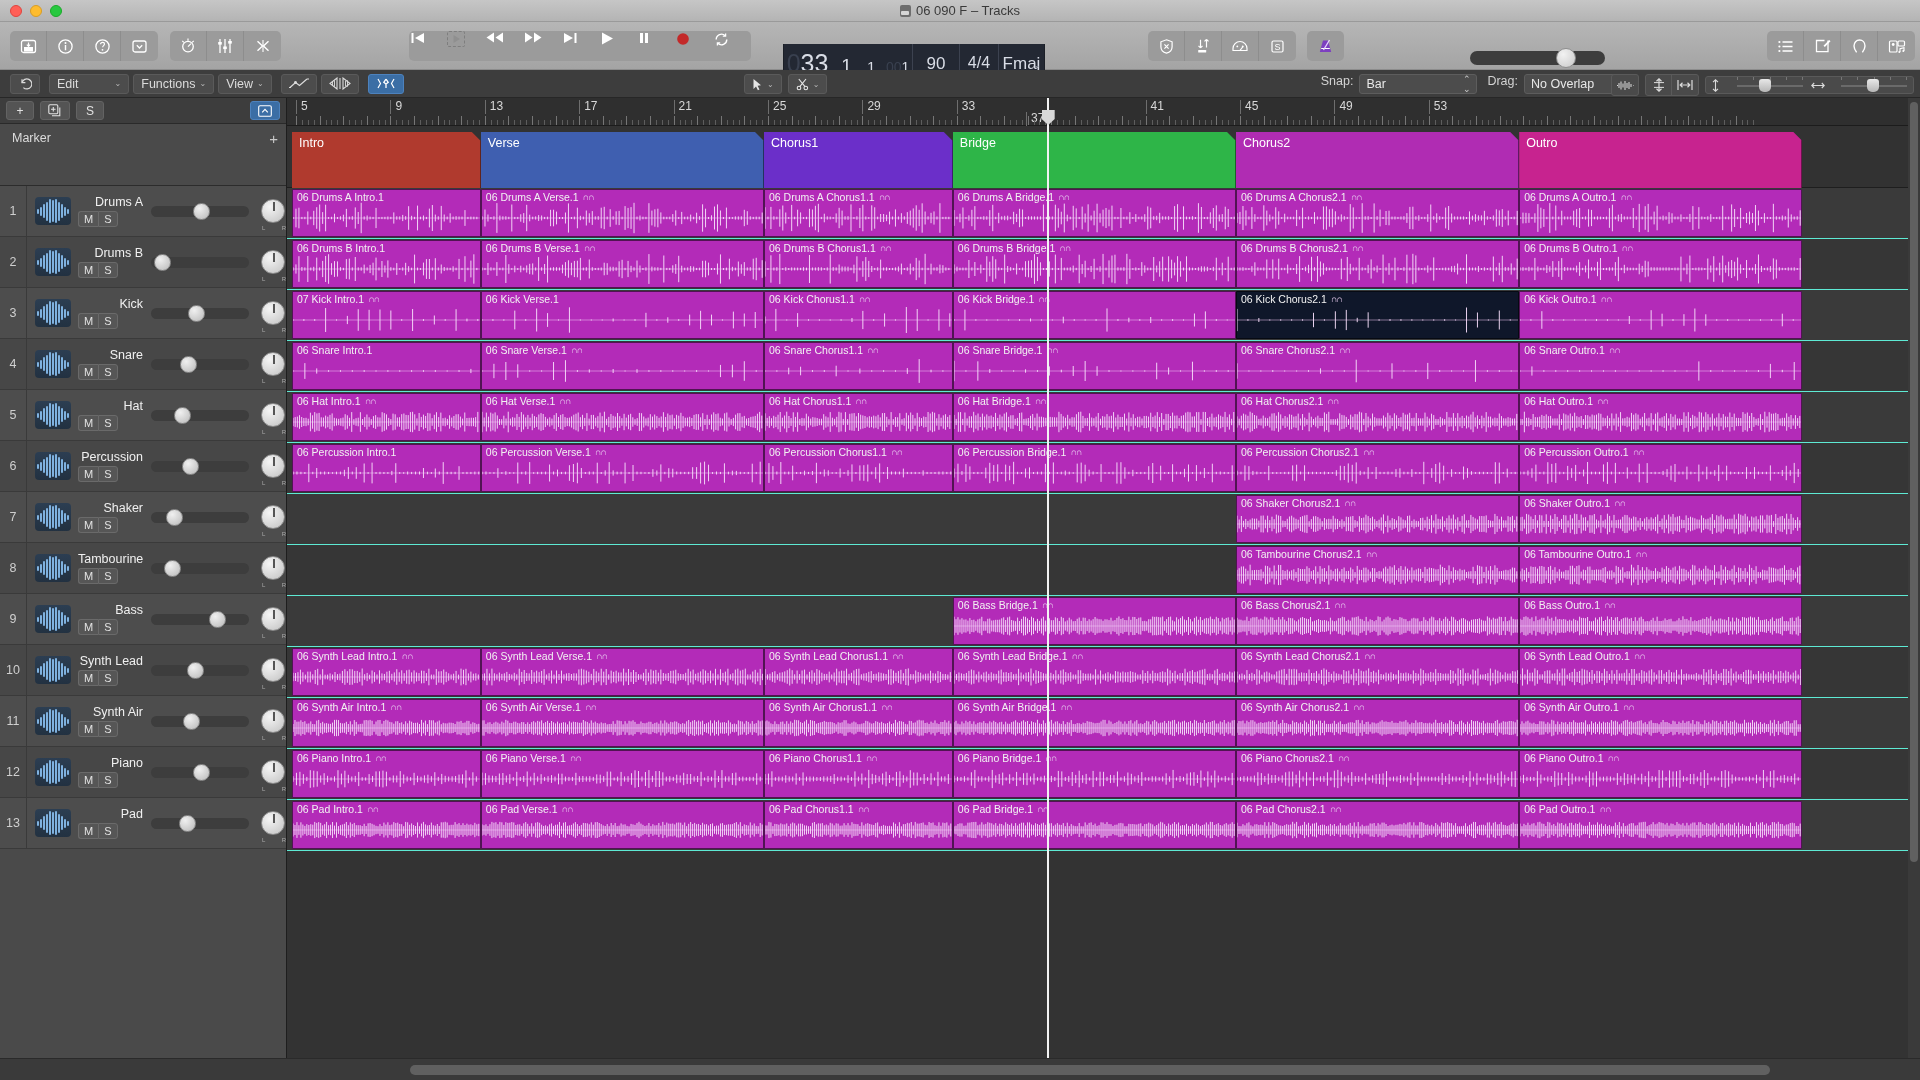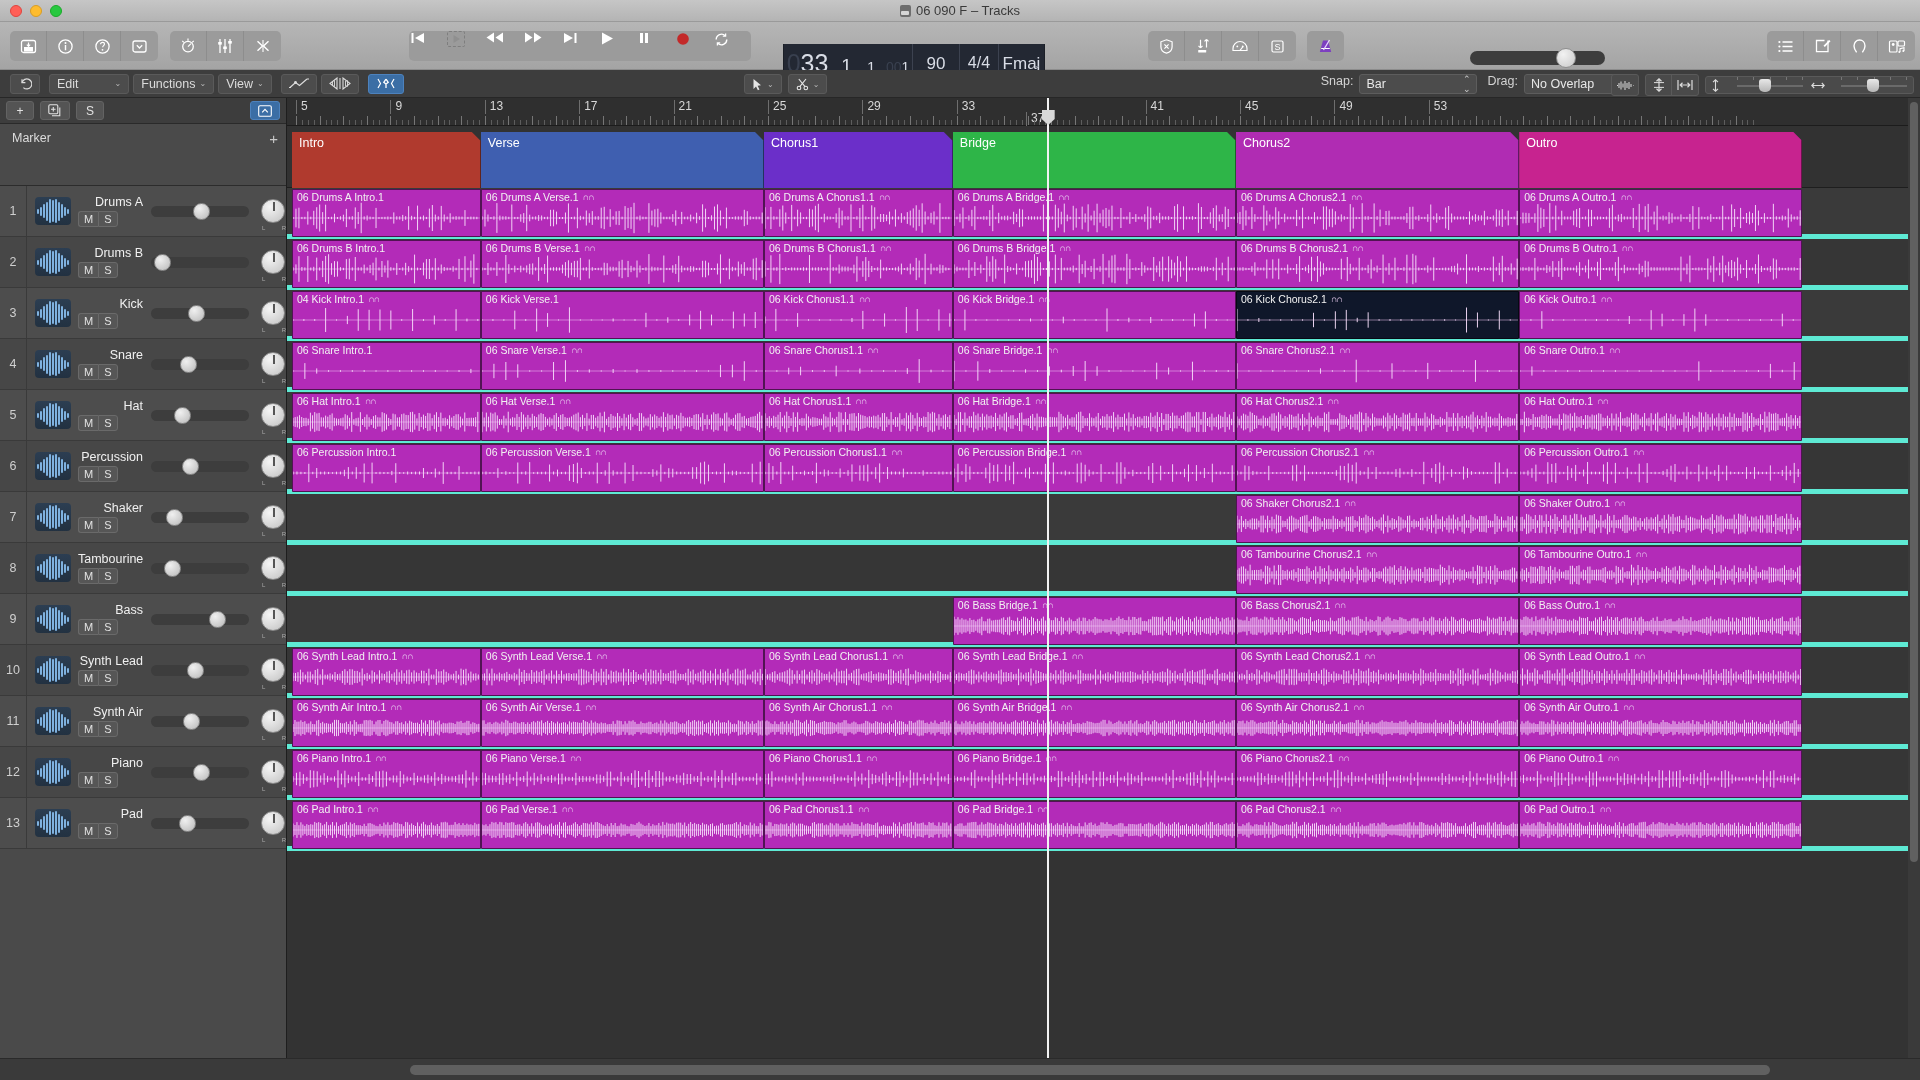--- a/index.html
+++ b/index.html
@@ -163,21 +163,21 @@
   .ruler .sub{ position:absolute; bottom:0; width:1px; height:5px; background:#5d5d5d;}
   .ruler .subB{ position:absolute; bottom:0; width:1px; height:9px; background:#767676;}
 
   .marker-lane{ position:absolute; left:0; top:28px; right:0; height:62px;
      background:#323232; border-bottom:1px solid #1e1e1e; }
   .marker{ position:absolute; top:6px; height:56px; color:#fff; font-size:12.5px;
      padding:4px 0 0 7px; border-right:1px solid rgba(0,0,0,.45);
      clip-path: polygon(0 0, calc(100% - 9px) 0, 100% 9px, 100% 100%, 0 100%);}
 
   .lanes{ position:absolute; left:0; top:90px; right:0; bottom:0; }
-  .lane{ position:relative; height:51px; border-bottom:5px solid #5eead4;
+  .lane{ position:relative; height:51px; border-bottom:1px solid #5eead4;
      background:#3a3a3a; }
   .lane.alt{ background:#363636; }
 
   .region{ position:absolute; top:1px; height:48px; overflow:hidden;
      border:1px solid rgba(0,0,0,.55); border-radius:1px; }
   .rname{ position:absolute; left:4px; top:1px; font-size:10.5px; color:#f2f2f2;
      white-space:nowrap; display:flex; align-items:center; gap:4px; z-index:2;}
   .loopico{ font-size:9px; color:#e8cdf0; letter-spacing:-1px; }
   .wave{ position:absolute; left:0; right:0; bottom:2px; height:32px; }
 
@@ -1401,21 +1401,21 @@
             </span>
             <svg class="wave" width="100%" height="32" viewBox="0 0 283 32" preserveAspectRatio="none">
               <path d="M0 16H283" stroke="#f2c8f5" stroke-width=".6" opacity=".85"></path>
               <path d="M0.0 14.3V17.7M3.0 14.2V17.8M6.0 14.7V17.3M9.0 13.8V18.2M12.0 14.4V17.6M15.0 4.9V27.1M18.0 13.6V18.4M21.0 14.8V17.2M24.0 14.5V17.5M27.0 12.0V20.0M30.0 13.3V18.7M33.0 8.1V23.9M36.0 14.4V17.6M39.0 8.1V23.9M42.0 5.1V26.9M45.0 14.0V18.0M48.0 14.4V17.6M51.0 14.6V17.4M54.0 14.6V17.4M57.0 12.6V19.4M60.0 9.1V22.9M63.0 14.8V17.2M66.0 12.6V19.4M69.0 6.5V25.5M72.0 14.2V17.8M75.0 14.4V17.6M78.0 8.8V23.2M81.0 5.0V27.0M84.0 15.0V17.0M87.0 14.8V17.2M90.0 14.3V17.7M93.0 14.4V17.6M96.0 9.1V22.9M99.0 3.8V28.2M102.0 14.8V17.2M105.0 11.8V20.2M108.0 14.3V17.7M111.0 14.7V17.3M114.0 14.7V17.3M117.0 14.8V17.2M120.0 10.7V21.3M123.0 12.9V19.1M126.0 7.7V24.3M129.0 8.5V23.5M132.0 14.2V17.8M135.0 14.3V17.7M138.0 14.3V17.7M141.0 14.4V17.6M144.0 14.5V17.5M147.0 14.4V17.6M150.0 14.4V17.6M153.0 14.9V17.1M156.0 14.6V17.4M159.0 14.6V17.4M162.0 3.6V28.4M165.0 14.6V17.4M168.0 10.7V21.3M171.0 2.5V29.5M174.0 15.0V17.0M177.0 14.7V17.3M180.0 14.4V17.6M183.0 14.6V17.4M186.0 15.0V17.0M189.0 5.5V26.5M192.0 12.5V19.5M195.0 3.2V28.8M198.0 14.5V17.5M201.0 9.7V22.3M204.0 2.6V29.4M207.0 12.3V19.7M210.0 8.7V23.3M213.0 7.0V25.0M216.0 8.7V23.3M219.0 4.5V27.5M222.0 11.4V20.6M225.0 15.0V17.0M228.0 7.0V25.0M231.0 14.8V17.2M234.0 14.6V17.4M237.0 11.1V20.9M240.0 1.5V30.5M243.0 13.0V19.0M246.0 14.9V17.1M249.0 14.5V17.5M252.0 13.1V18.9M255.0 5.4V26.6M258.0 6.6V25.4M261.0 14.3V17.7M264.0 14.8V17.2M267.0 14.9V17.1M270.0 14.4V17.6M273.0 14.6V17.4M276.0 14.3V17.7M279.0 15.0V17.0M282.0 5.1V26.9" stroke="#f6ddfa" stroke-width="1" opacity=".95" fill="none"></path>
             </svg>
           </div>
         </div>
         <div class="lane">
           <div class="region" style="left: 5px; width: 188.8px; background: rgb(179, 43, 184);">
             <span class="rname">
-              <span>04 Kick Intro.1</span>
+              <span>07 Kick Intro.1</span>
               <span class="loopico">∩∩</span>
             </span>
             <svg class="wave" width="100%" height="32" viewBox="0 0 189 32" preserveAspectRatio="none">
               <path d="M0 16H189" stroke="#f2c8f5" stroke-width=".6" opacity=".85"></path>
               <path d="M0.0 15.3V16.7M11.0 15.1V16.9M22.0 15.1V16.9M33.0 4.0V28.0M44.0 15.4V16.6M55.0 11.9V20.1M66.0 5.2V26.8M77.0 5.8V26.2M88.0 5.5V26.5M99.0 6.5V25.5M110.0 15.2V16.8M121.0 5.0V27.0M132.0 15.1V16.9M143.0 11.5V20.5M154.0 15.2V16.8M165.0 5.2V26.8M176.0 14.6V17.4M187.0 15.1V16.9" stroke="#f6ddfa" stroke-width="1" opacity=".95" fill="none"></path>
             </svg>
           </div>
           <div class="region" style="left: 193.8px; width: 283.2px; background: rgb(179, 43, 184);">
             <span class="rname">
               <span>06 Kick Verse.1</span>

